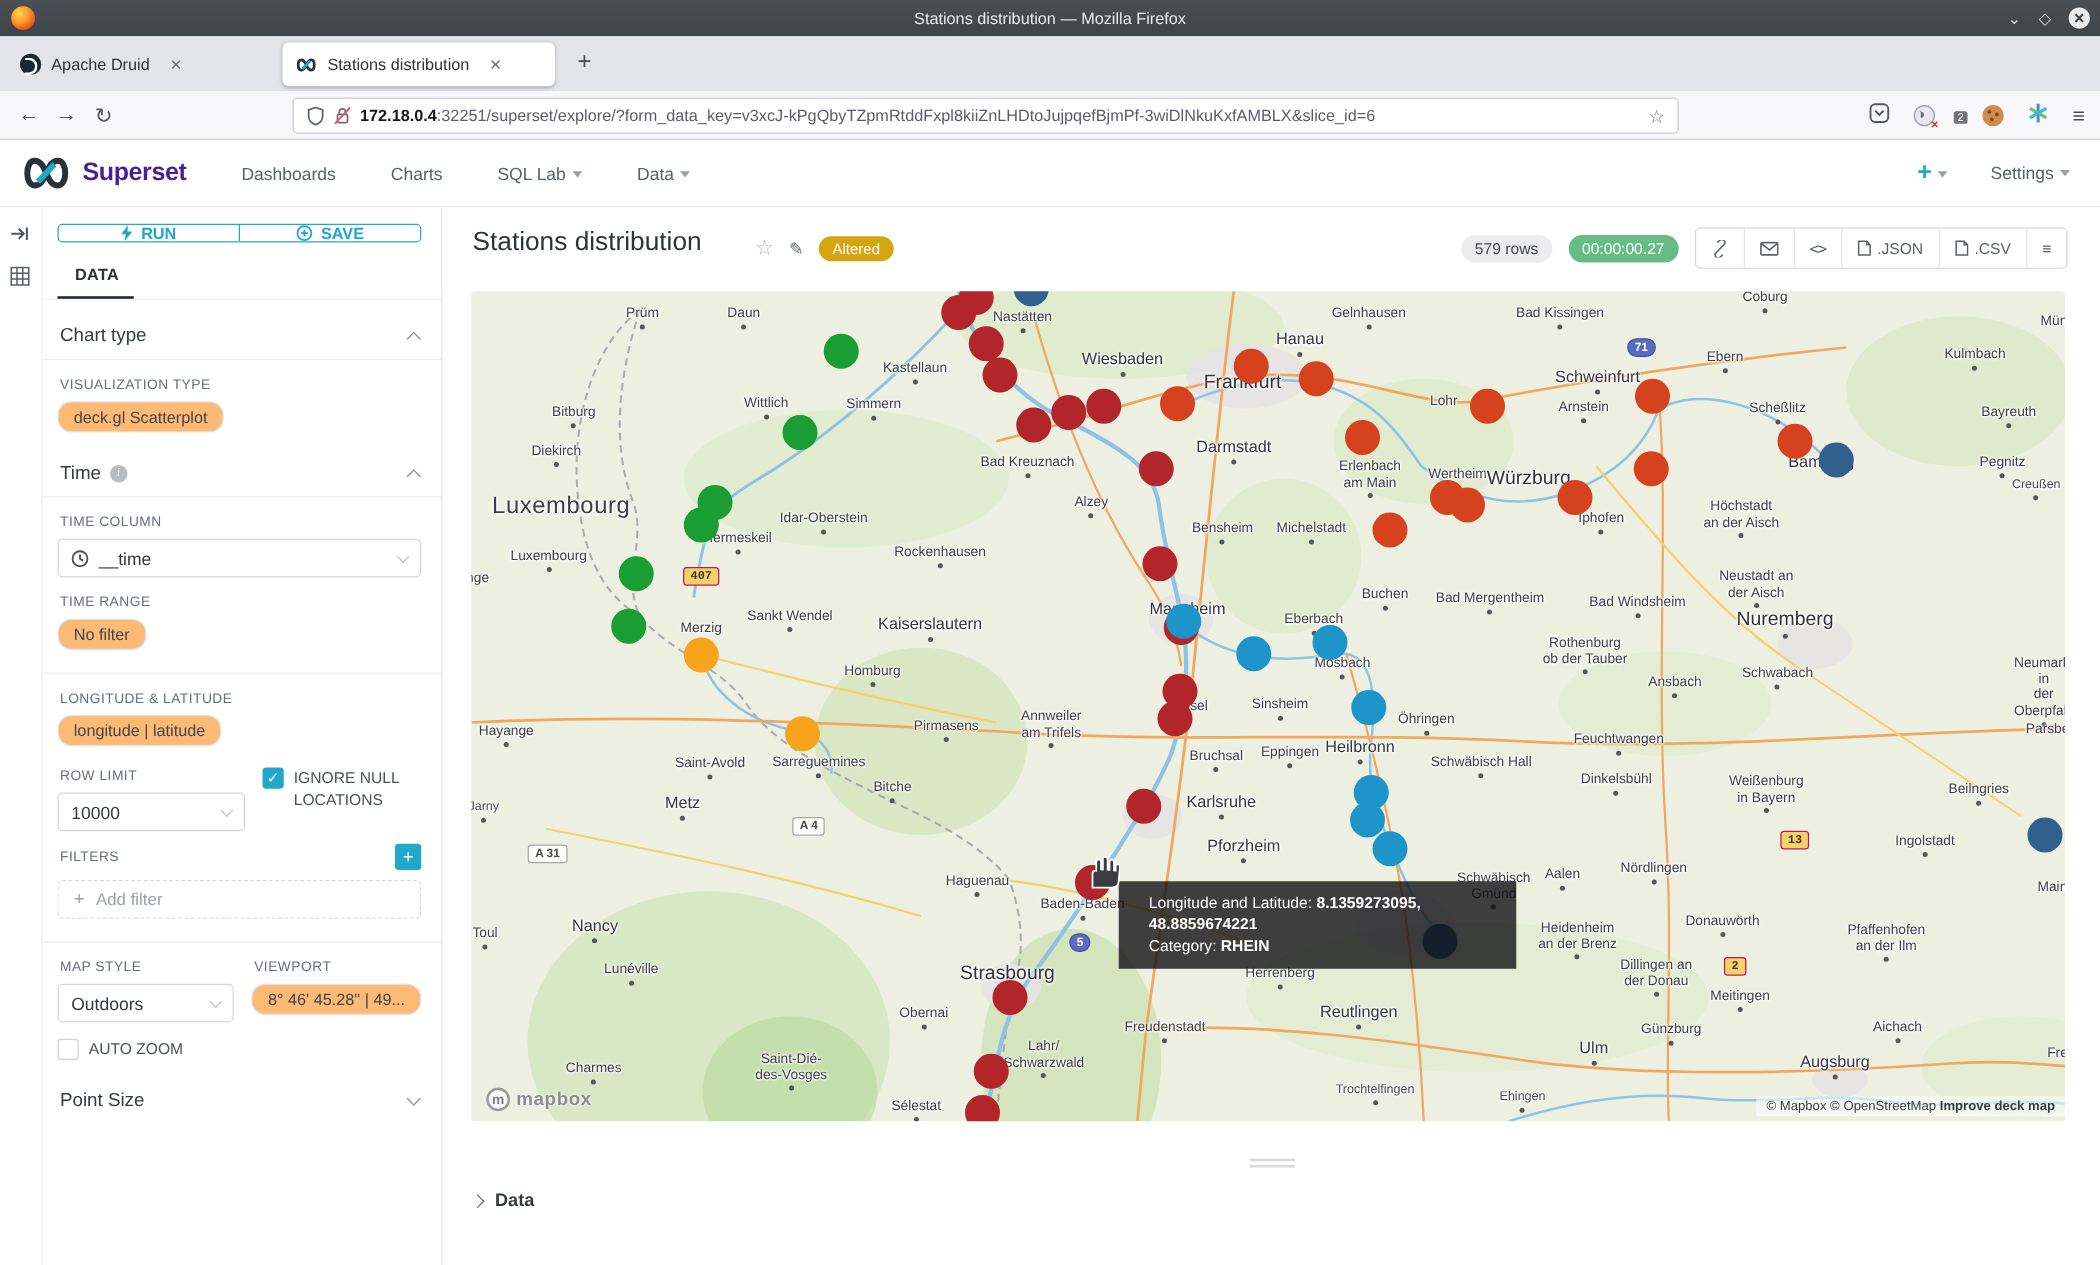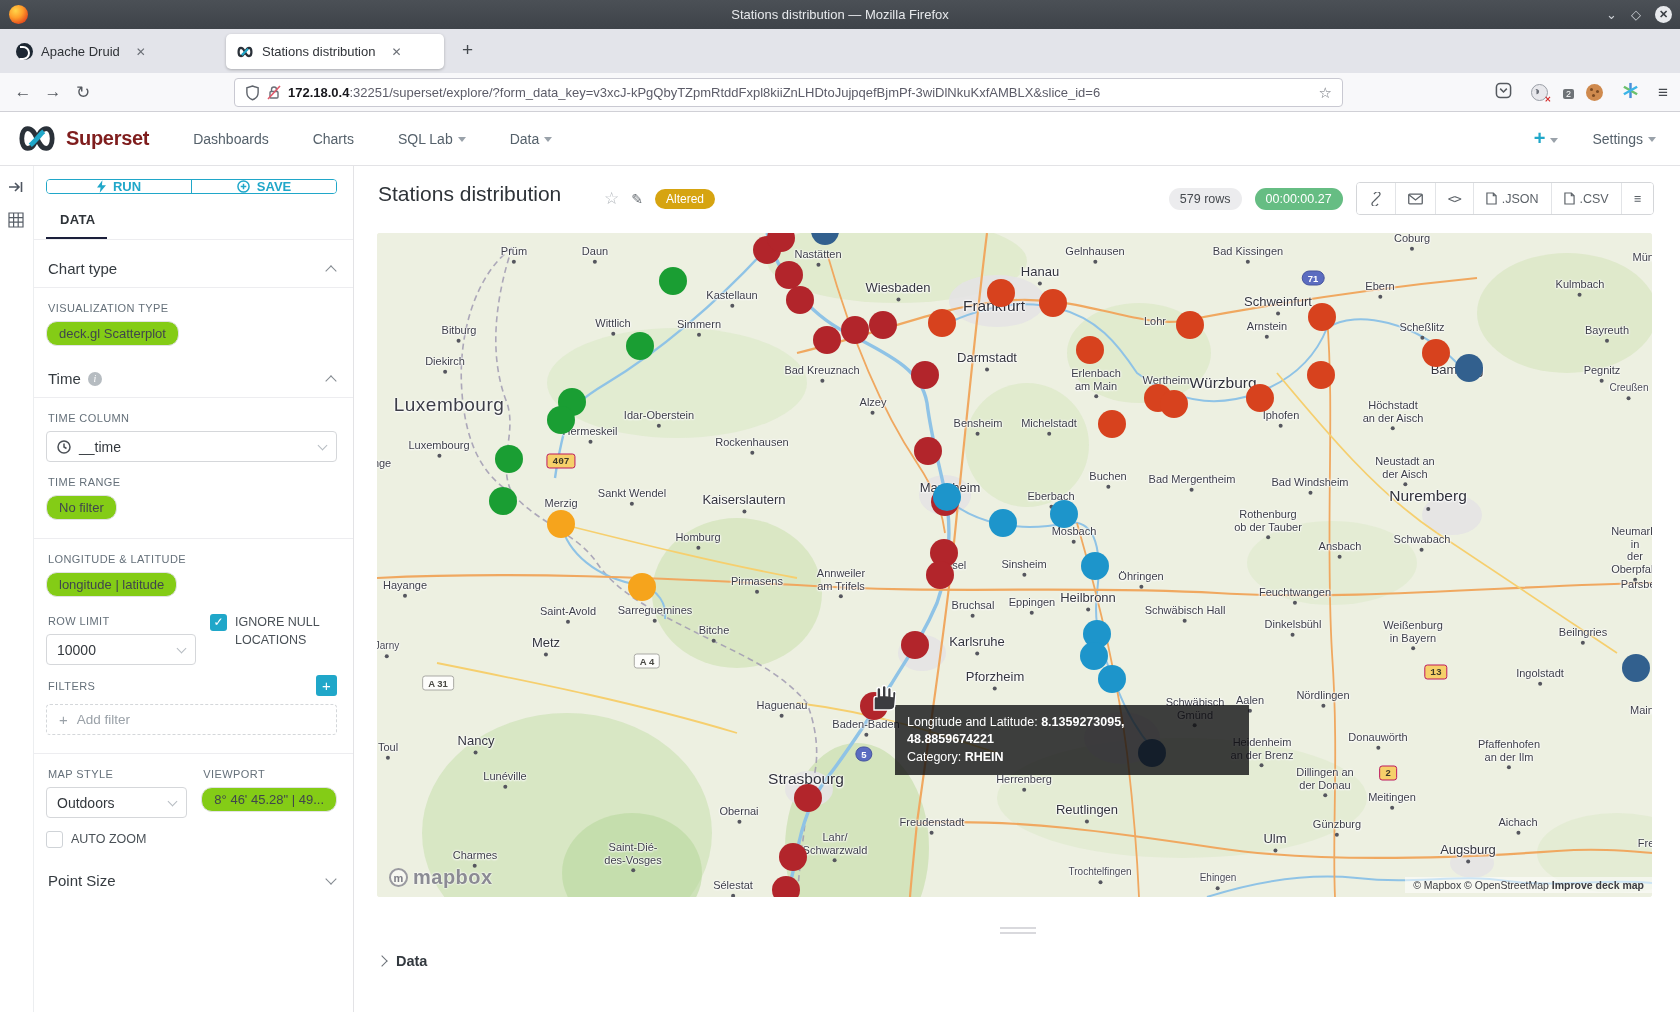--- a/index.html
+++ b/index.html
@@ -46,21 +46,21 @@
     padding:0 3px; border-radius:2px; }
   .maskcirc { width:17px; height:17px; border-radius:50%; background:#e8e8ec; border:1px solid #9a9ea6; position:relative; }
   .maskcirc::before { content:"◑"; position:absolute; left:1px; top:-1px; font-size:12px; color:#6b6f77; }
   .maskcirc::after { content:"✕"; position:absolute; right:-4px; bottom:-4px; color:#d62c2c; font-size:8px; font-weight:bold; }
   .burger { font-size:17px; color:#45494f; }
 
   
   #snav { position:absolute; left:0; top:112px; width:1680px; height:54px; background:#fff;
     border-bottom:1px solid #e3e3e6; display:flex; align-items:center; }
   #brand { display:flex; align-items:center; gap:8px; margin-left:16px; }
-  #brand .word { font-size:20px; font-weight:bold; color:#7f1d1d; letter-spacing:-0.3px; }
+  #brand .word { font-size:20px; font-weight:bold; color:#4c1d95; letter-spacing:-0.3px; }
   .snav-item { font-size:14px; color:#55616b; margin-left:44px; }
   .caret { display:inline-block; width:0; height:0; border-left:4px solid transparent;
     border-right:4px solid transparent; border-top:5px solid #9aa2aa; margin-left:5px; vertical-align:middle; }
   #snav-right { position:absolute; right:24px; display:flex; align-items:center; gap:34px; }
   #plus-new { color:#20a7c9; font-size:20px; font-weight:bold; }
   #settings { font-size:14px; color:#55616b; }
 
   
   #rail { position:absolute; left:0; top:166px; width:34px; bottom:0; background:#fff; border-right:1px solid #eceef0; }
   #rail .ric { margin:14px 0 0 8px; }
@@ -73,21 +73,21 @@
   #data-tab { margin-top:18px; font-size:13px; color:#2e3338; font-weight:bold; letter-spacing:.3px;
     display:inline-block; padding:0 12px 10px 14px; border-bottom:2px solid #1b1f3b; }
   .panel-divider { height:1px; background:#ededf0; margin:0 -16px 0 -12px; }
   .section { padding:14px 0 4px 0; }
   .sec-head { display:flex; align-items:center; justify-content:space-between; padding:6px 2px 10px 2px;gap:39px; }
   .sec-title { font-size:15px; color:#353b40; display:flex; align-items:center; gap:7px; }
   .chev { width:8px; height:8px; border-right:1.7px solid #848a90; border-bottom:1.7px solid #848a90; }
   .chev.up { transform:rotate(-135deg); margin-top:4px; }
   .chev.down { transform:rotate(45deg); margin-bottom:3px; }
   .ctl-label { font-size:11px; color:#65707a; letter-spacing:.4px; margin:14px 0 7px 2px; }
-  .pill { display:inline-block; background:#84cc16; border:1px solid #e2e2e6; border-radius:11px;
+  .pill { display:inline-block; background:#fdba74; border:1px solid #e2e2e6; border-radius:11px;
     padding:4px 12px; font-size:13px; color:#40464c; }
   .selectbox { height:31px; border:1px solid #d5d7da; border-radius:4px; background:#fff;
     display:flex; align-items:center; padding:0 10px; gap:8px; font-size:14px; color:#33383d; position:relative; }
   .selectbox .cv { position:absolute; right:10px; width:7px; height:7px; border-right:1.5px solid #b6bcc2;
     border-bottom:1.5px solid #b6bcc2; transform:rotate(45deg); margin-top:-3px; }
   .two-col { display:flex; }
   .two-col .c1 { width:150px; }
   .two-col .c2 { flex:1; padding-left:14px; }
   .checkrow { display:flex; gap:8px; font-size:12.5px; color:#4a5157; line-height:1.45; align-items:flex-start; }
   .cbox { width:17px; height:17px; border-radius:3px; flex:none; margin-top:1px; }
@@ -127,28 +127,28 @@
   .mlabel.xl2 { font-size:15.5px; color:#30313a; }
   .mlabel.xl { font-size:19px; color:#3c3d47; letter-spacing:.5px; }
   .mlabel .towndot { display:block; width:4px; height:4px; border-radius:50%; background:#55565e;
     margin:2px auto 0 auto; }
   .shield { position:absolute; transform:translate(-50%,-50%); font-size:9.5px; font-weight:bold;
     padding:1px 5px; border-radius:3px; z-index:3; }
   .shield.yellow { background:#f6d06a; border:1px solid #be185d; color:#3e3a28;font-family:Liberation Mono, monospace; }
   .shield.blue { background:#5b6cc0; border:1px solid #46549e; color:#fff; border-radius:8px; }
   .shield.white { background:#fdfdfb; border:1px solid #a9a9a4; color:#494944; }
   .pt { position:absolute; width:28px; height:28px; border-radius:50%; z-index:5; }
-  #map-tooltip { position:absolute; left:518px; top:472px; width:354px; z-index:8;
-    background:rgba(12,12,14,.78); color:#fff; font-size:12.5px; padding:9px 12px; line-height:1.38; }
+  #map-tooltip { position:absolute; left:518px; top:472px; width:318px; z-index:8;
+    background:rgba(12,12,14,.78); color:#fff; font-size:12.5px; padding:9px 24px; line-height:1.38; }
   #hand-cursor { position:absolute; left:492px; top:450px; z-index:9; }
   #mapbox-logo { position:absolute; left:12px; bottom:8px; display:flex; align-items:center; gap:5px; z-index:6; }
   #mapbox-logo .mb-circ { width:19px; height:19px; border-radius:50%; background:rgba(255,255,255,.55);
     border:2px solid #9a9aa0; color:#7e7e86; font-size:11px; font-weight:bold; display:flex;
     align-items:center; justify-content:center; }
-  #mapbox-logo .mb-word { font-size:20px; font-weight:bold; color:#8b8b93; letter-spacing:.5px;
+  #mapbox-logo .mb-word { font-size:15px; font-weight:bold; color:#8b8b93; letter-spacing:.5px;
     text-shadow:0 0 2px #fff,0 0 2px #fff; }
   #attribution { position:absolute; right:0; bottom:4px; background:rgba(255,255,255,.55);
     font-size:10.5px; color:#3b3b41; padding:2px 8px; z-index:6; }
   #attribution b { font-weight:bold; }
 
   
   #drag-handle { position:absolute; left:1000px; top:927px; width:36px; }
   #drag-handle div { border-top:2px solid #d9d9dd; margin-bottom:3px; }
   #data-footer { position:absolute; left:378px; top:953px; display:flex; align-items:center; gap:10px; }
   #data-footer .chev-r { width:8px; height:8px; border-right:1.7px solid #6b7178; border-bottom:1.7px solid #6b7178;

